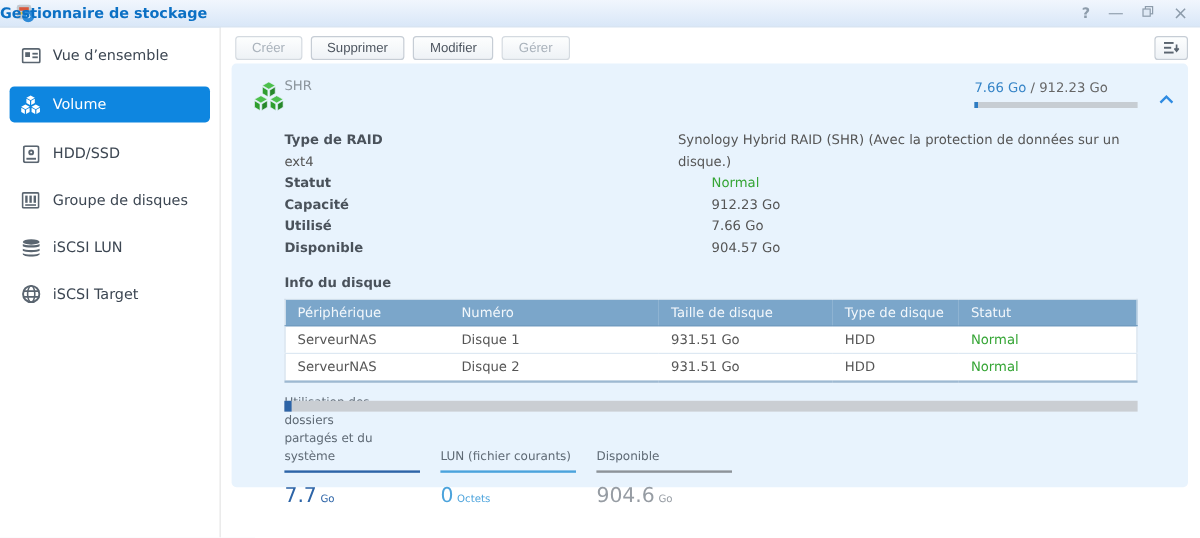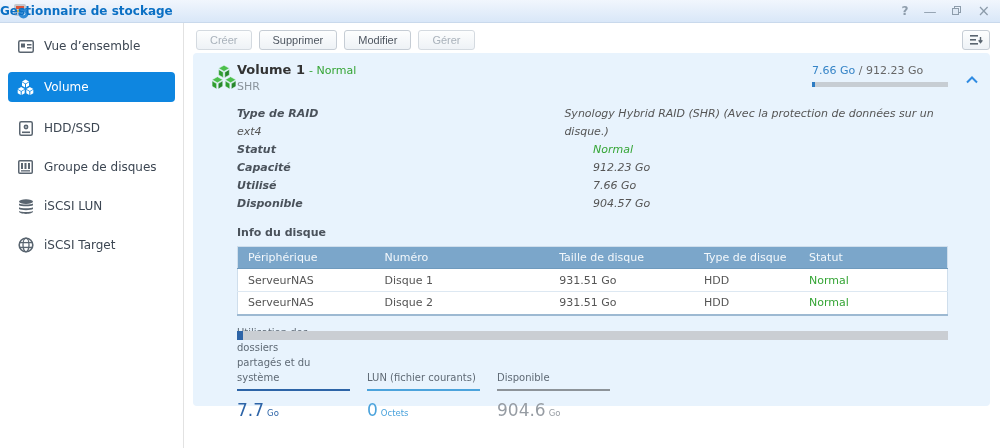--- a/index.html
+++ b/index.html
@@ -60,21 +60,21 @@
   .vol-raid { color:#8b949c; font-size:11px; margin-top:3px; }
   .vol-usage { position:absolute; right:0; top:2px; width:136px; text-align:left; }
   .vol-usage-text { white-space:nowrap; }
   .usage-used { color:#3584c7; }
   .usage-total { color:#666; }
   .mini-bar { margin-top:5px; height:5px; background:#c7cdd3; position:relative; }
   .mini-bar-fill { position:absolute; left:0; top:0; bottom:0; background:#2e7cc3; }
   .collapse-chevron { position:absolute; right:-30px; top:12px; cursor:pointer; }
 
   .details { margin-top:5px; }
-  .detail-row { display:flex; height:18px; line-height:18px;font-style:italic; }
+  .detail-row { display:flex; height:18px; line-height:18px; }
   .detail-label { width:356px; font-weight:bold; color:#4a525b; }
   .detail-value { color:#555; }
   .green { color:#35a535 !important; }
 
   .table-title { font-weight:bold; color:#4a525b; margin-top:13px; }
   table.disks { width:100%; border-collapse:collapse; margin-top:7px; background:#fff; }
   table.disks thead th {
     background:#7ba6ca; color:#f2f7fb; font-weight:normal; text-align:left;
     height:22px; padding:0 0 0 10px; font-size:11px; border-bottom:1px solid #6f9abd;
   }
@@ -242,24 +242,20 @@
                   <path fill="#27882a" d="M12 3.2 L9 5 L9 8.6 L12 6.8 Z"></path>
                   <path fill="#4cc04c" d="M4.2 8 L7.7 10 L4.2 12 L0.7 10 Z"></path>
                   <path fill="#2f9e2f" d="M0.7 10.7 L3.7 12.5 L3.7 16.1 L0.7 14.3 Z"></path>
                   <path fill="#27882a" d="M7.7 10.7 L4.7 12.5 L4.7 16.1 L7.7 14.3 Z"></path>
                   <path fill="#4cc04c" d="M12.8 8 L16.3 10 L12.8 12 L9.3 10 Z"></path>
                   <path fill="#2f9e2f" d="M9.3 10.7 L12.3 12.5 L12.3 16.1 L9.3 14.3 Z"></path>
                   <path fill="#27882a" d="M16.3 10.7 L13.3 12.5 L13.3 16.1 L16.3 14.3 Z"></path>
                 </g>
               </svg>
             </span>
-            <div class="vol-title-row">
-              <span class="vol-name">Volume 1</span>
-              <span class="vol-status">- Normal</span>
-            </div>
             <div class="vol-raid">SHR</div>
 
             <div class="vol-usage">
               <div class="vol-usage-text">
                 <span class="usage-used">7.66 Go</span><span class="usage-total"> / </span><span class="usage-total">912.23 Go</span>
               </div>
               <div class="mini-bar">
                 <div class="mini-bar-fill" style="width:3px;"></div>
               </div>
             </div>

